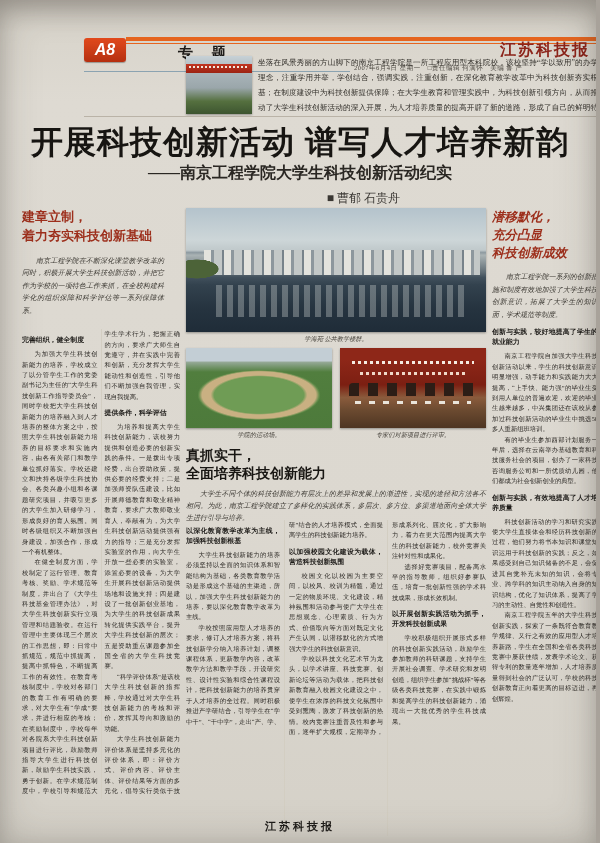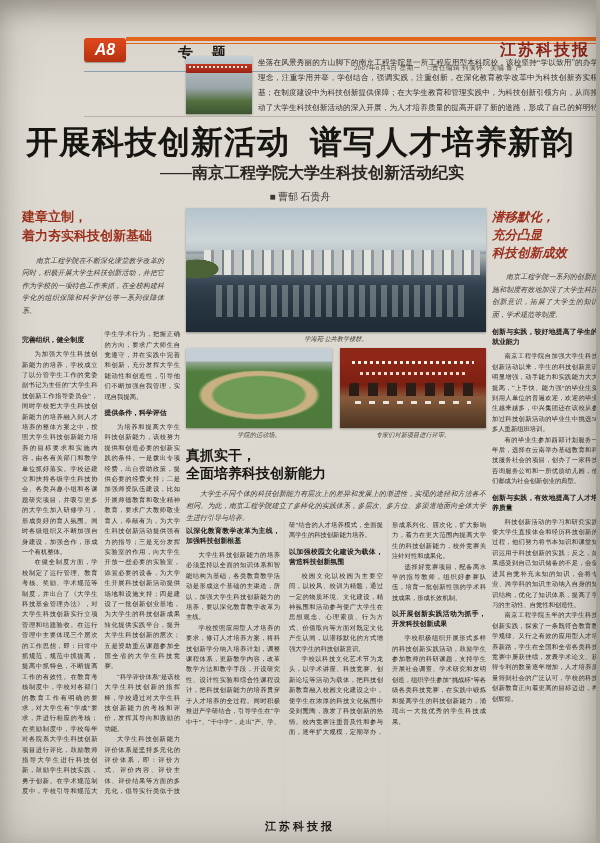--- a/index.html
+++ b/index.html
@@ -22,25 +22,25 @@
   .lead-photo{position:absolute;left:186px;top:56px;width:66px;height:58px;box-shadow:0 1px 2px rgba(0,0,0,.35);
           background:linear-gradient(180deg,#c7d1d6 0%,#b2bec4 18%,#a9b4b9 30%,#9aa6aa 55%,#55703f 78%,#3d5530 100%);}
   .lead-photo .banner{position:absolute;left:0;top:14%;width:100%;height:16%;
           background:linear-gradient(180deg,#c13622,#9c2313);}
   .lead-photo .banner i{display:block;margin:2px 3px 0;height:2px;
           background:repeating-linear-gradient(90deg,#f3e6dd 0 2px,transparent 2px 4px);}
   .lead-intro{position:absolute;left:258px;top:55px;width:340px;height:62px;font-size:7.6px;line-height:15px;
           text-align:justify;color:#33302b;overflow:hidden;}
   .rule-under-lead{position:absolute;left:84px;top:116px;width:512px;height:1px;background:#bab3a7;}
   .headline{position:absolute;left:18px;top:121px;width:564px;text-align:center;
-          font-family:Liberation Mono, monospace;font-weight:900;font-size:32px;
+          font-family:Liberation Sans, sans-serif;font-weight:900;font-size:32px;
           letter-spacing:1px;color:#171512;white-space:nowrap;}
-  .subtitle{position:absolute;left:72px;top:163px;width:480px;text-align:center;font-size:16px;
+  .subtitle{position:absolute;left:60px;top:163px;width:480px;text-align:center;font-size:16px;
           font-weight:bold;color:#2a2723;}
-  .byline{position:absolute;left:200px;top:190px;width:200px;text-align:center;font-size:10px;color:#3a3733;}
+  .byline{position:absolute;left:200px;top:190px;width:200px;text-align:right;font-size:12px;color:#3a3733;}
   
   .leftcol{position:absolute;left:22px;top:208px;width:158px;height:628px;overflow:hidden;}
   .col-head-red{color:#9d2f1c;font-weight:bold;font-size:13px;line-height:1.45;white-space:pre-line;
           font-family:"Liberation Sans",sans-serif;margin:0 0 9px 0;}
   .italic-intro{font-size:7px;line-height:12.5px;text-align:justify;font-style:italic;color:#3c3933;
           margin:0 16px 12px 0;text-indent:2em;}
   .twocol{column-count:2;column-gap:7px;column-rule:1px solid #d3cec2;
           font-size:6.3px;line-height:10.4px;text-align:justify;height:470px;overflow:hidden;}
   .twocol h4,.threecol h4,.rightcol h4{font-size:6.9px;margin:6px 0 4px 0;font-family:"Liberation Sans",sans-serif;
           font-weight:bold;color:#1f1d1a;line-height:10px;}

